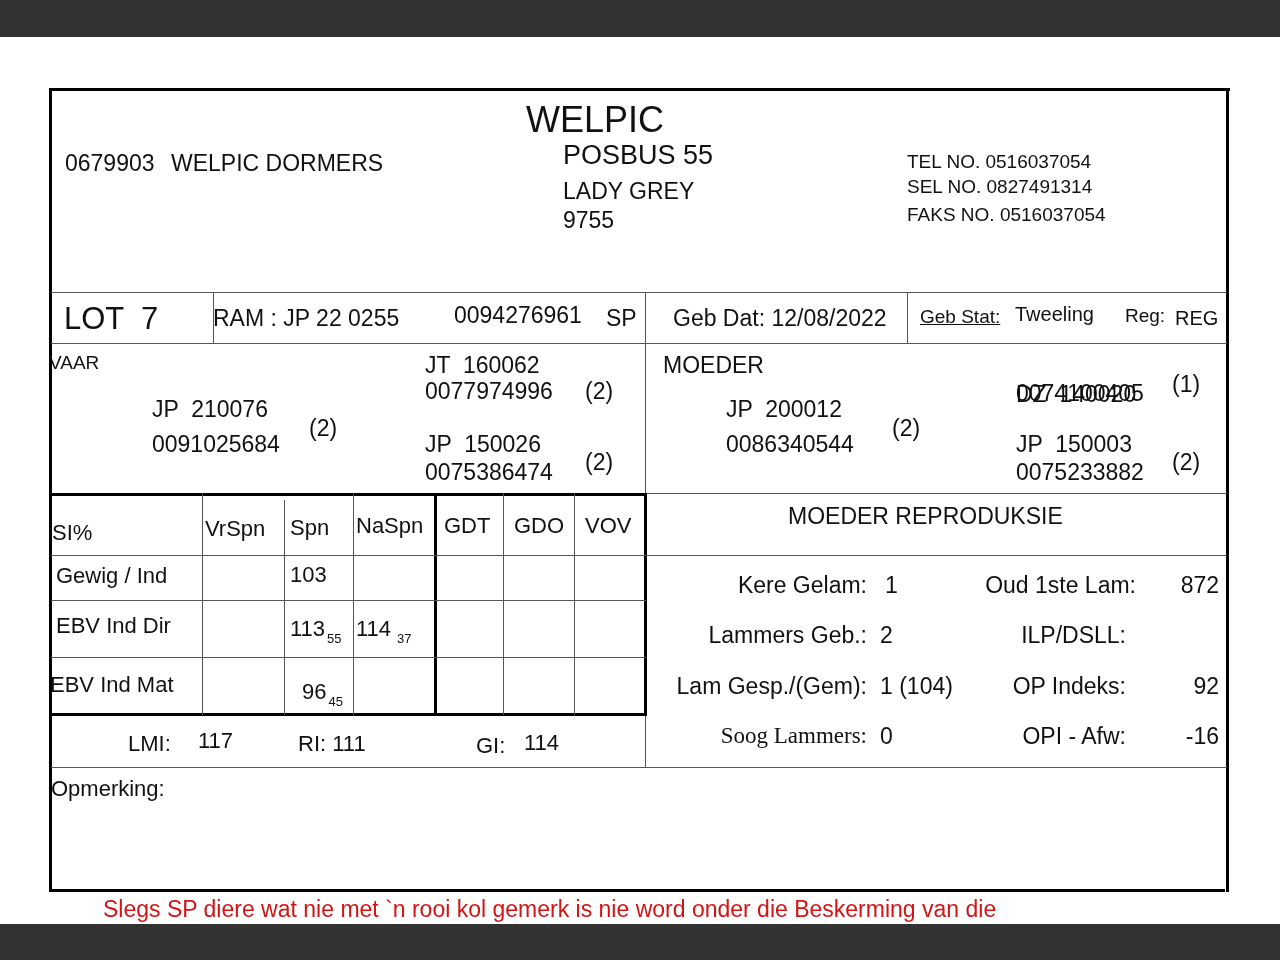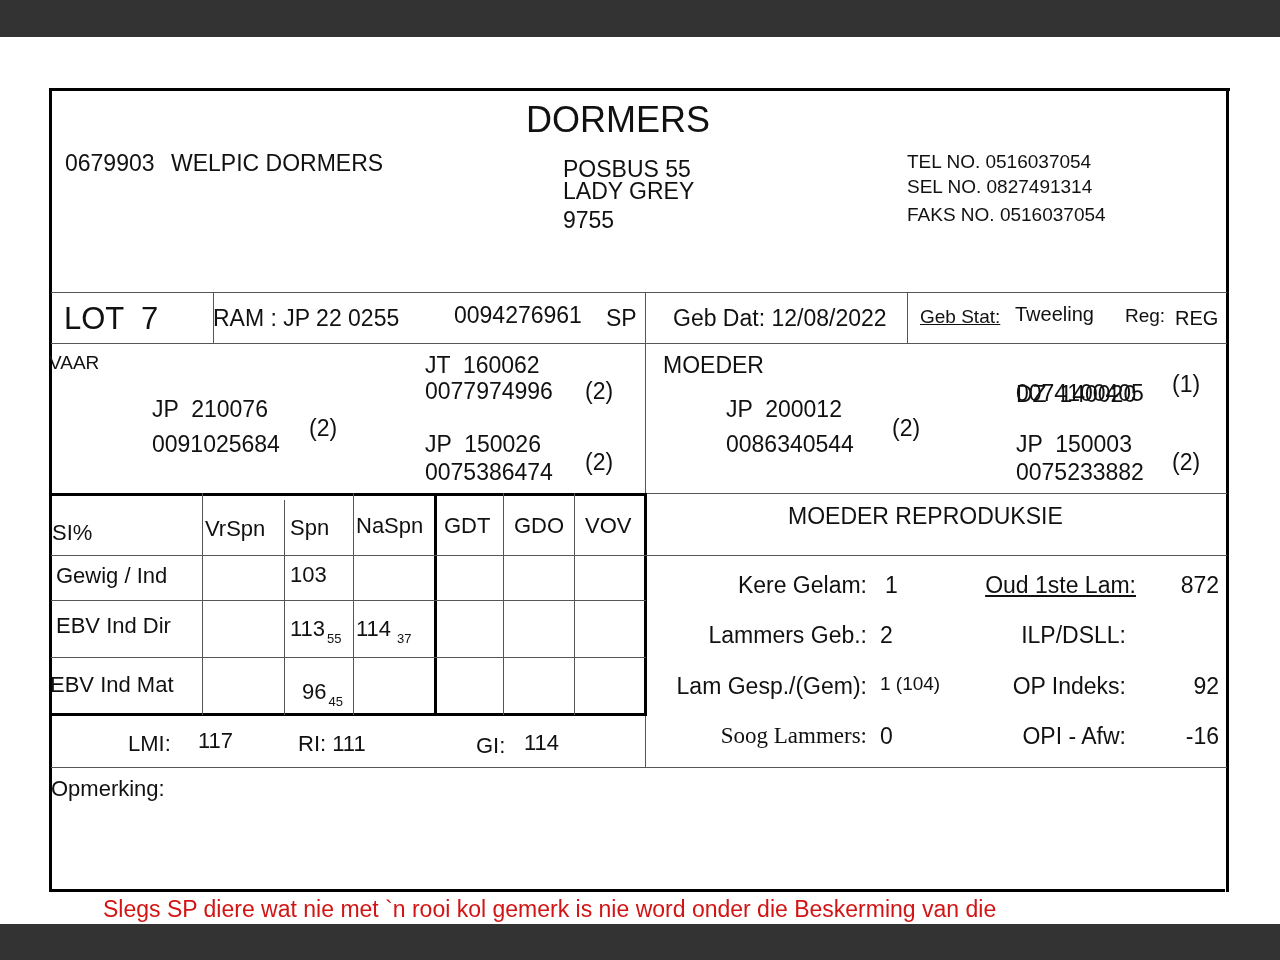--- a/index.html
+++ b/index.html
@@ -18,24 +18,24 @@
 <body>
 
 <div class="bar" style="top:0;height:37px;"></div>
 <div class="bar" style="top:924px;height:36px;"></div>
 
 <div class="thick-h" style="left:49px;top:88px;width:1181px;"></div>
 <div class="thick-v" style="left:49px;top:88px;height:804px;"></div>
 <div class="thick-v" style="left:1226px;top:88px;height:804px;"></div>
 <div class="thick-h" style="left:49px;top:889px;width:1176px;"></div>
 
-<div class="abs" style="left:526px;top:99px;font-size:36px;">DORMERS</div>
+<div class="abs" style="left:526px;top:99px;font-size:36px;">WELPIC</div>
 <div class="abs t23" style="left:65px;top:150px;font-size:23px;">0679903</div>
 <div class="abs t23" style="left:171px;top:150px;font-size:23px;">WELPIC DORMERS</div>
-<div class="abs" style="left:563px;top:156px;font-size:23px;">POSBUS 55</div>
+<div class="abs" style="left:563px;top:140px;font-size:27px;">POSBUS 55</div>
 <div class="abs" style="left:563px;top:178px;font-size:23px;">LADY GREY</div>
 <div class="abs" style="left:563px;top:207px;font-size:23px;">9755</div>
 <div class="abs" style="left:907px;top:151px;font-size:19px;">TEL NO. 0516037054</div>
 <div class="abs" style="left:907px;top:176px;font-size:19px;">SEL NO. 0827491314</div>
 <div class="abs" style="left:907px;top:204px;font-size:19px;">FAKS NO. 0516037054</div>
 
 <div class="hl" style="left:51px;top:292px;width:1176px;"></div>
 <div class="hl" style="left:51px;top:343px;width:1176px;"></div>
 <div class="vl" style="left:213px;top:292px;height:51px;"></div>
 <div class="vl" style="left:645px;top:292px;height:476px;"></div>
@@ -111,25 +111,25 @@
 <div class="abs" style="left:298px;top:731px;font-size:22px;">RI: 111</div>
 <div class="abs" style="left:476px;top:733px;font-size:22px;">GI:</div>
 <div class="abs" style="left:524px;top:730px;font-size:22px;">114</div>
 
 <div class="abs" style="left:788px;top:503px;font-size:23px;text-align:right;">MOEDER REPRODUKSIE</div>
 <div class="abs" style="right:413px;top:572px;font-size:23px;">Kere Gelam:</div>
 <div class="abs" style="left:885px;top:572px;font-size:23px;">1</div>
 <div class="abs" style="right:413px;top:622px;font-size:23px;">Lammers Geb.:</div>
 <div class="abs" style="left:880px;top:622px;font-size:23px;">2</div>
 <div class="abs" style="right:413px;top:673px;font-size:23px;">Lam Gesp./(Gem):</div>
-<div class="abs" style="left:880px;top:673px;font-size:19px;">1 (104)</div>
+<div class="abs" style="left:880px;top:673px;font-size:23px;">1 (104)</div>
 <div class="abs" style="right:413px;top:723px;font-size:23px;font-family:Liberation Serif, serif;">Soog Lammers:</div>
 <div class="abs" style="left:880px;top:723px;font-size:23px;">0</div>
 
-<div class="abs" style="right:144px;top:572px;font-size:23px;text-decoration:underline;">Oud 1ste Lam:</div>
+<div class="abs" style="right:144px;top:572px;font-size:23px;">Oud 1ste Lam:</div>
 <div class="abs" style="right:61px;top:572px;font-size:23px;">872</div>
 <div class="abs" style="right:154px;top:622px;font-size:23px;">ILP/DSLL:</div>
 <div class="abs" style="right:61px;top:622px;font-size:23px;"></div>
 <div class="abs" style="right:154px;top:673px;font-size:23px;">OP Indeks:</div>
 <div class="abs" style="right:61px;top:673px;font-size:23px;">92</div>
 <div class="abs" style="right:154px;top:723px;font-size:23px;">OPI - Afw:</div>
 <div class="abs" style="right:61px;top:723px;font-size:23px;">-16</div>
 
 <div class="abs" style="left:51px;top:776px;font-size:22px;">Opmerking:</div>
 

